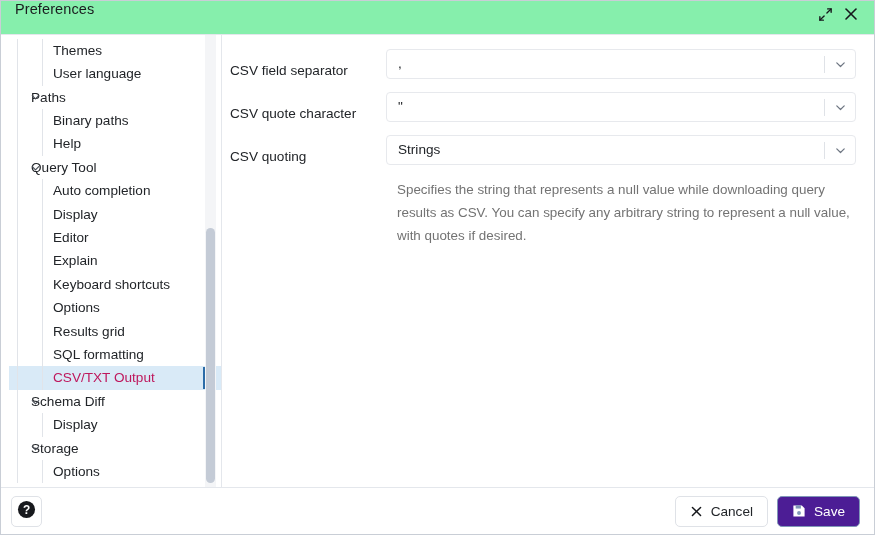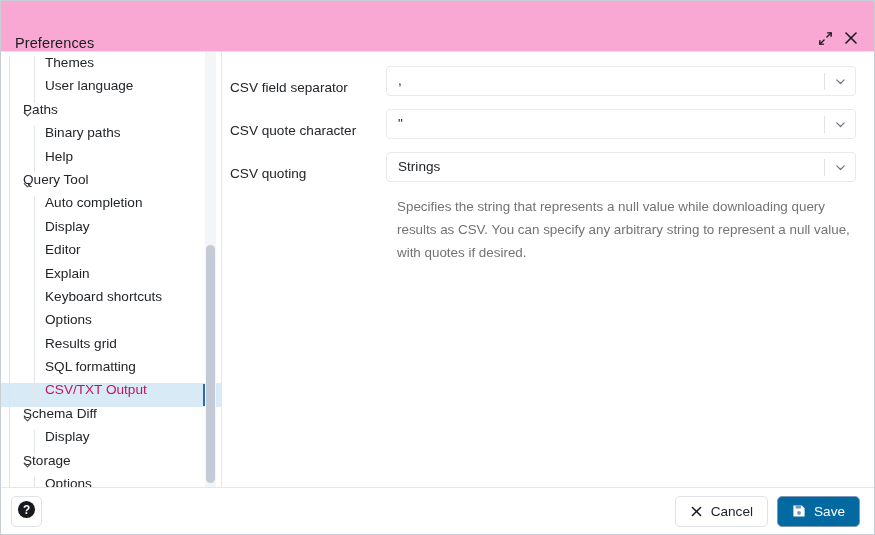--- a/index.html
+++ b/index.html
@@ -15,24 +15,24 @@
     position: relative;
     width: 875px; height: 535px;
     background: #ffffff;
     border: 1px solid #c9ced6;
     display: flex; flex-direction: column;
     overflow: hidden;
   }
 
   
   #titlebar {
-    height: 51px; min-height: 34px;
-    background: #f9a8d4;
+    height: 34px; min-height: 34px;
+    background: #86efac;
     border-bottom: 1px solid #e4e7ec;
-    display: flex; align-items: flex-end;
+    display: flex; align-items: flex-start;
     padding: 0 10px 0 14px;
   }
   #title-text {
     font-size: 14.5px; color: #1a1c1f; font-weight: 400;
     letter-spacing: .1px; flex: 1;
   }
   .tb-btn {
     width: 26px; height: 26px;
     display: flex; align-items: center; justify-content: center;
     cursor: pointer; color: #1a1c1f;
@@ -54,25 +54,26 @@
     overflow: hidden;
   }
   #tree {
     position: absolute;
     top: 0; left: 0; right: 0; bottom: 0;
     padding-top: 4px;
   }
   .node {
     position: relative;
     height: 23.4px;
-    display: flex; align-items: flex-start;
+    display: flex; align-items: center;
     cursor: pointer;
     font-size: 13.6px;
     color: #222529;
     white-space: nowrap;
+    margin-left: 8px;
   }
   .node .lbl { line-height: 1; }
 
   
   .node.lvl1 { padding-left: 22px; }
   .node.lvl2 { padding-left: 44px; }
   .node.lvl1::before {
     content: ""; position: absolute;
     left: 8px; top: 0; bottom: 0; width: 1px;
     background: #e1e4e9;
@@ -207,21 +208,21 @@
   }
   #cancel-btn {
     border: 1px solid #dfe2e7;
     background: #ffffff;
     color: #222529;
     margin-right: 9px;
     margin-left: 20px;
   }
   #save-btn {
     border: 1px solid #8098b8;
-    background: #0369a1;
+    background: #4c1d95;
     color: #ffffff;
   }
   .btn svg { display: block; }
 </style>
 </head>
 <body>
 
 <div id="dialog">
 
   <div id="titlebar">

